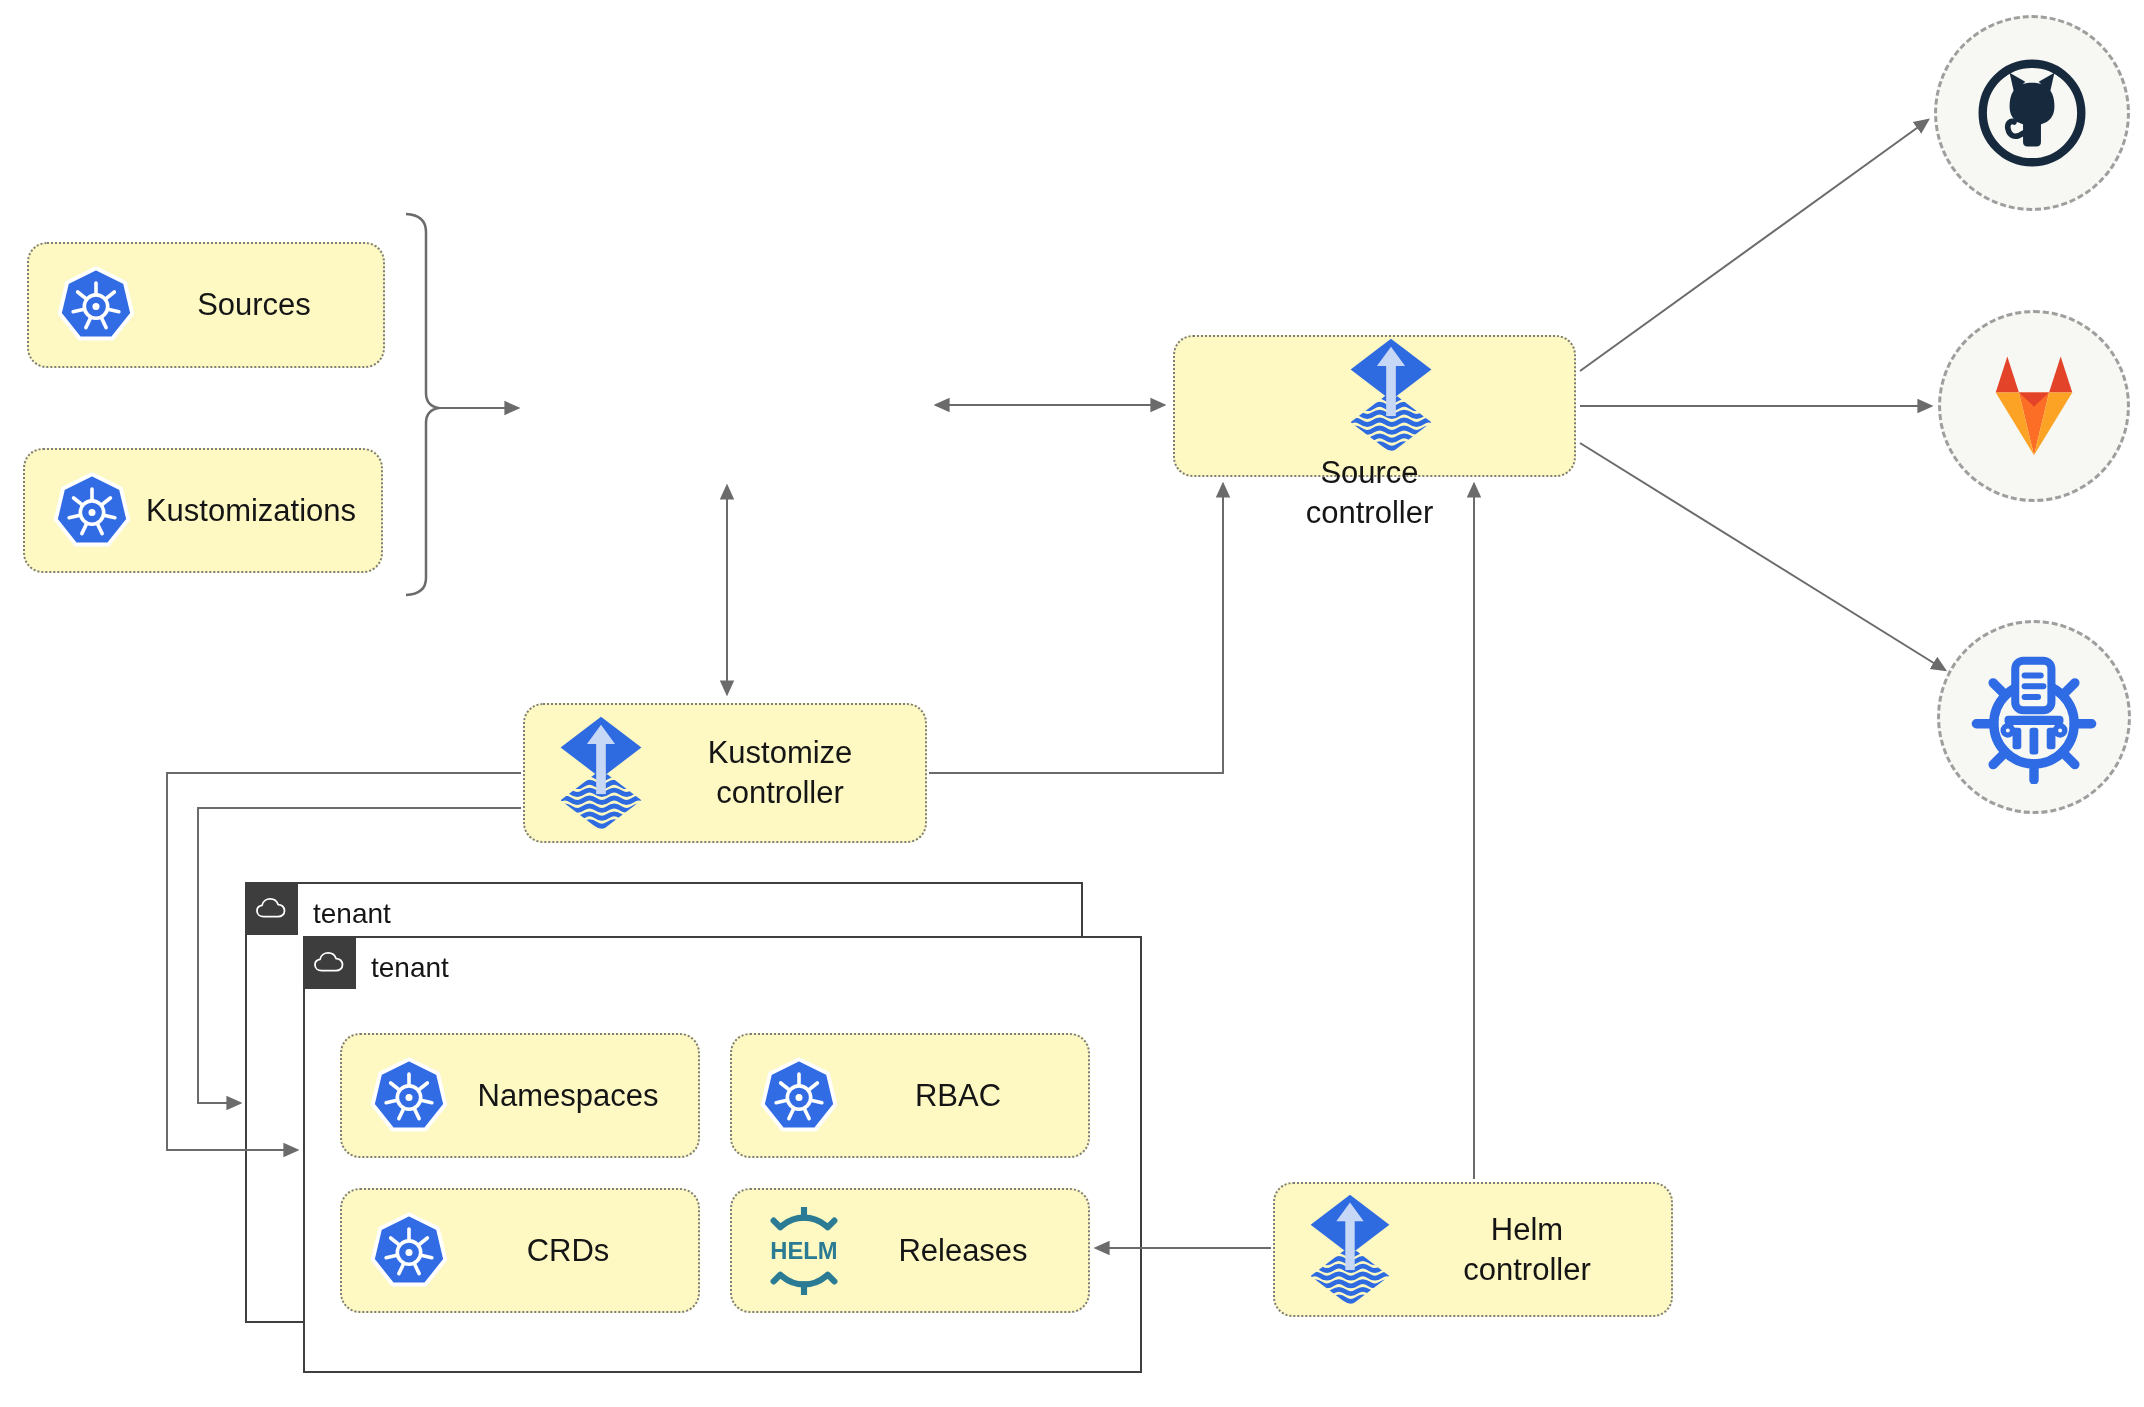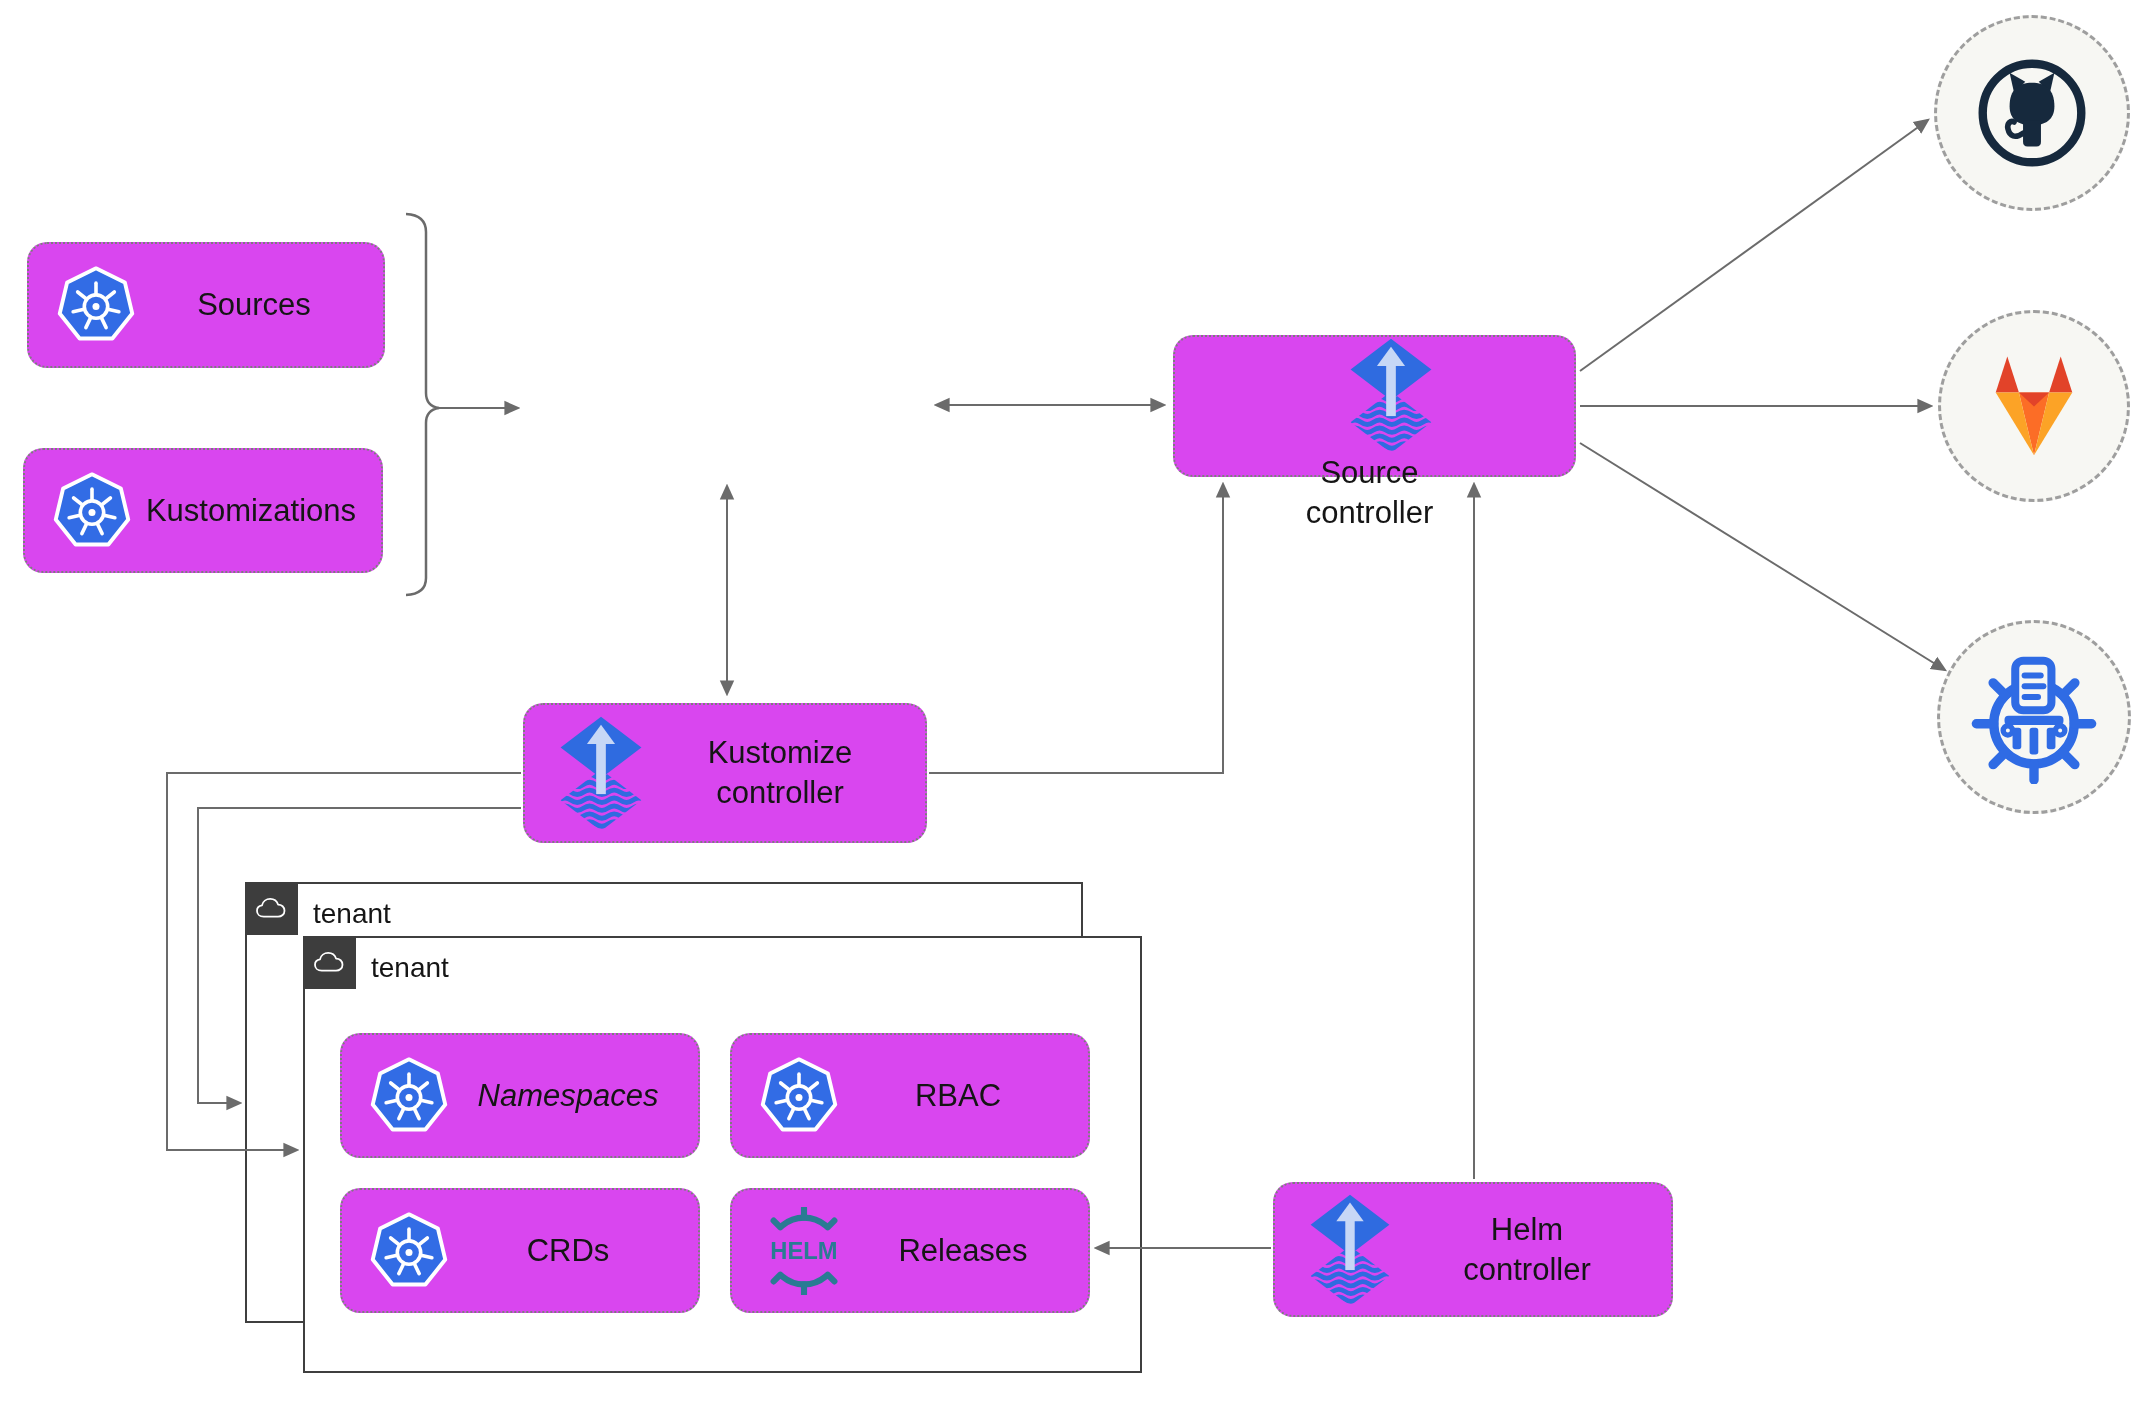--- a/index.html
+++ b/index.html
@@ -1,19 +1,19 @@
 <!DOCTYPE html>
 <html><head>
 <meta charset="utf-8">
 <style>
   html,body{margin:0;padding:0;background:#ffffff;}
   #canvas{position:relative;width:2144px;height:1407px;background:#ffffff;
           font-family:"Liberation Sans",sans-serif;overflow:hidden;}
 
-  .node{position:absolute;background:#d946ef;border:2px dotted #7d7d7d;border-radius:20px;
+  .node{position:absolute;background:#fef9c3;border:2px dotted #7d7d7d;border-radius:20px;
         display:flex;align-items:center;box-sizing:border-box;}
   .node .lbl{flex:1;text-align:center;font-size:31px;color:#151515;white-space:pre-line;
              line-height:1.28;padding-right:10px;}
   .node .icon{flex:none;margin-left:28px;display:flex;align-items:center;justify-content:center;}
 
   .tenant{position:absolute;background:#ffffff;border:2px solid #3f3f3f;box-sizing:border-box;}
   .tenant .badge{position:absolute;top:-2px;left:-2px;width:53px;height:53px;background:#3d3d3d;
                  display:flex;align-items:center;justify-content:center;}
   .tenant .tlbl{position:absolute;left:66px;top:14px;font-size:28px;color:#151515;}
 
@@ -190,21 +190,21 @@
   <div class="node" style="left:1273px;top:1182px;width:400px;height:135px;">
     <span class="icon" style="margin-left:32px;">
       <svg width="86" height="113">
           <use href="#sym-flux" width="86" height="113"></use>
         </svg>
       </span>
     <span class="lbl">Helm
 controller</span>
   </div>
 
-  <div class="node" style="left:340px;top:1033px;width:360px;height:125px;font-style:italic;">
+  <div class="node" style="left:340px;top:1033px;width:360px;height:125px;">
     <span class="icon">
       <svg width="78" height="78">
           <use href="#sym-k8s" width="78" height="78"></use>
         </svg>
       </span>
     <span class="lbl">Namespaces</span>
   </div>
 
   <div class="node" style="left:730px;top:1033px;width:360px;height:125px;justify-content:flex-end;">
     <span class="icon">

